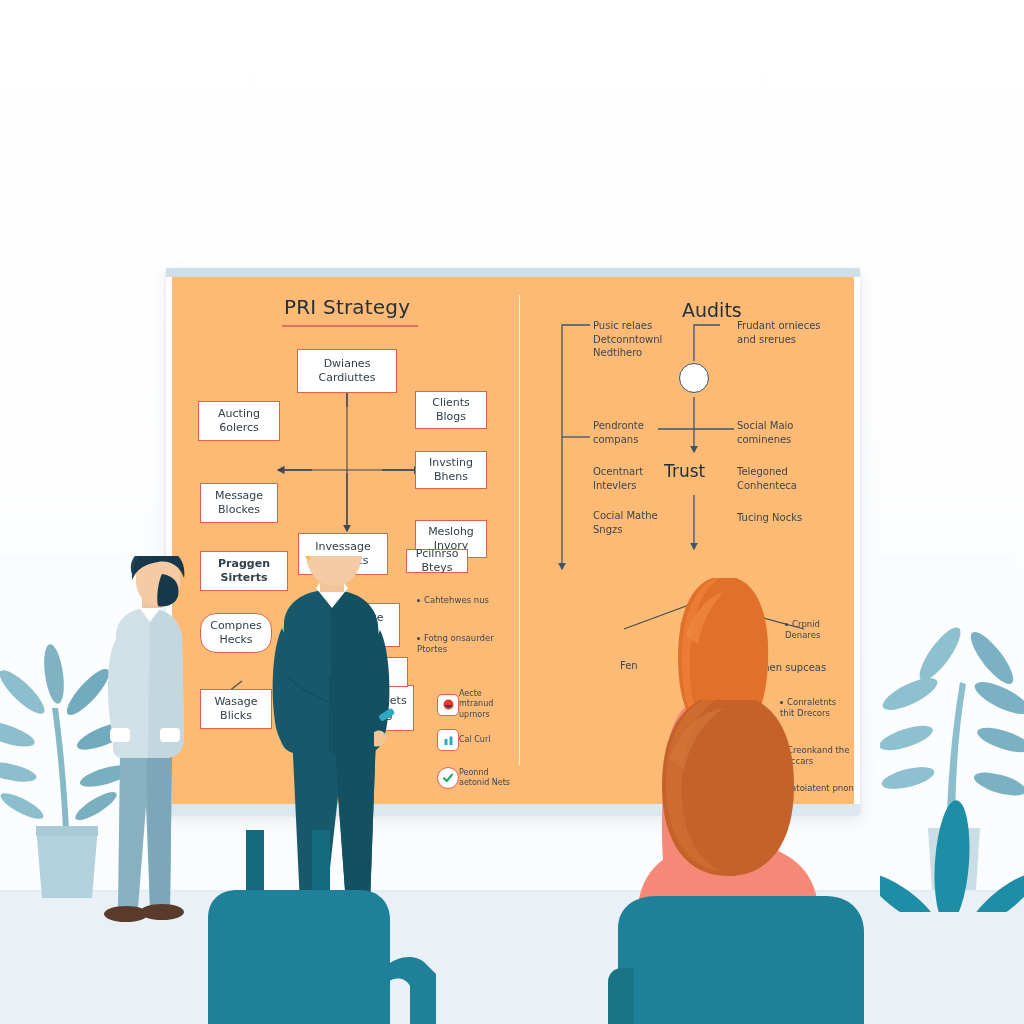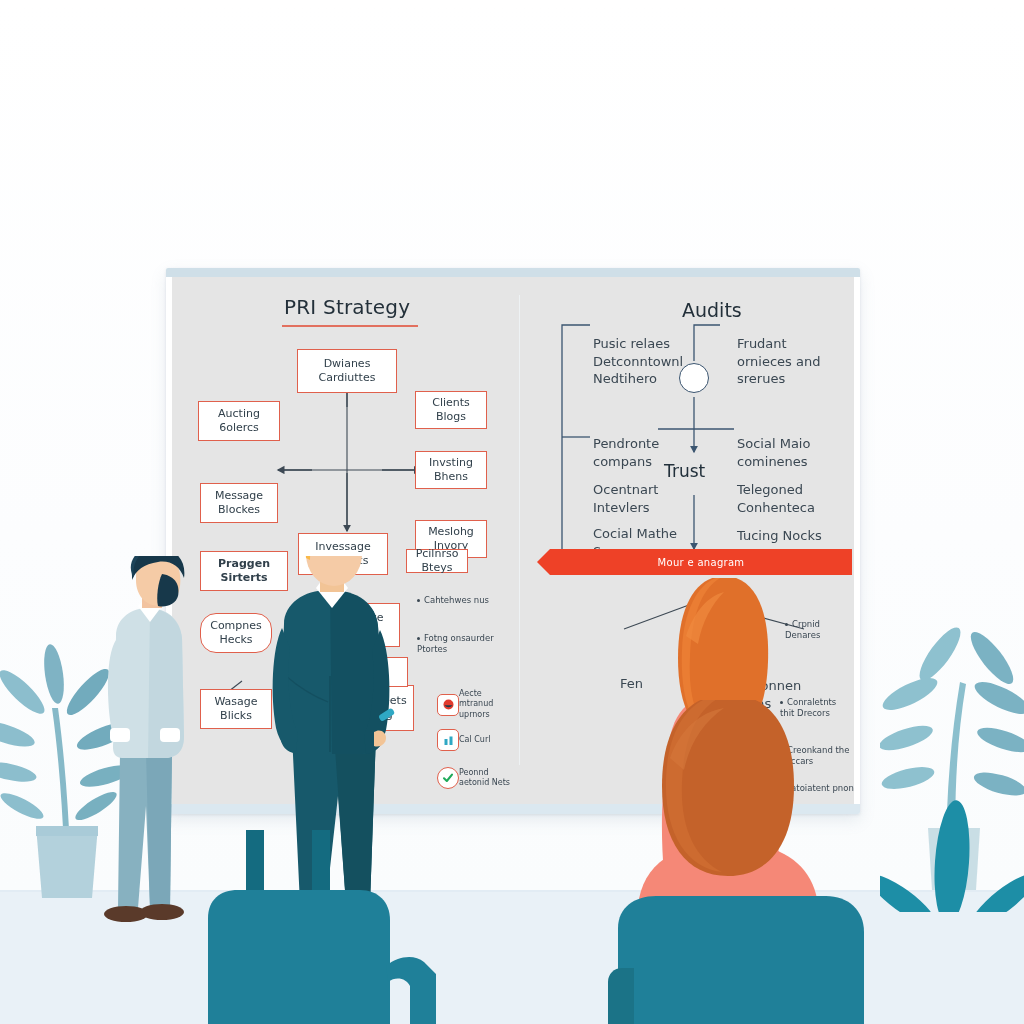--- a/index.html
+++ b/index.html
@@ -21,21 +21,21 @@
   
   .board{position:absolute;left:166px;top:268px;width:694px;height:546px;}
   .board-frame{position:absolute;inset:0;background:#ffffff;
                border-radius:2px;
                box-shadow:0 6px 16px rgba(120,140,160,.16), 0 1px 3px rgba(120,140,160,.18);}
   .board-top-rail{position:absolute;left:0;top:0;width:100%;height:9px;
                   background:#cfdfe8;border-radius:2px 2px 0 0;}
   .board-bottom-rail{position:absolute;left:0;bottom:0;width:100%;height:10px;
                      background:#dbe8f0;border-radius:0 0 2px 2px;}
   .board-surface{position:absolute;left:6px;top:9px;right:6px;bottom:10px;
-                 background:#e5e5e5;overflow:hidden;}
+                 background:#fdba74;overflow:hidden;}
   .board-divider{position:absolute;left:347px;top:18px;width:1px;height:470px;
                  background:#eef2f4;}
 
   .panel-title{position:absolute;font-size:20px;font-weight:400;color:#23303a;
                letter-spacing:.2px;white-space:nowrap;}
   .title-rule{position:absolute;height:2px;background:#e2705f;}
 
   
   .rbox{position:absolute;border:1.6px solid #e0604c;background:#ffffff;
         display:flex;align-items:center;justify-content:center;text-align:center;
@@ -51,21 +51,21 @@
              vertical-align:middle;margin-right:4px;}
 
   
   .iconrow{position:absolute;display:flex;align-items:center;gap:0;}
   .ic{width:22px;height:22px;border:1.5px solid #e0604c;border-radius:5px;
       display:flex;align-items:center;justify-content:center;box-sizing:border-box;background:#fff;}
   .ic.circ{border-radius:50%;border-color:#e0604c;}
   .ictext{font-size:8px;line-height:1.3;color:#3a4752;width:52px;}
 
   
-  .rlab{position:absolute;font-size:13px;line-height:1.35;color:#3a4752;width:86px;margin-top:16px;}
+  .rlab{position:absolute;font-size:10px;line-height:1.35;color:#3a4752;width:86px;}
 
   .trust{position:absolute;font-size:17px;color:#22303b;white-space:nowrap;}
   .audits-title{position:absolute;font-size:19px;color:#23303a;white-space:nowrap;}
 
   .circle-node{position:absolute;width:30px;height:30px;border:1.5px solid #3b5570;
                border-radius:50%;box-sizing:border-box;background:#fff;}
 
   
   .banner{position:absolute;height:26px;background:#ee4127;display:flex;
           align-items:center;justify-content:center;color:#fff;font-size:10px;
@@ -274,23 +274,20 @@
       <div class="rlab" style="left:421px;top:42px;">Pusic relaes Detconntownl Nedtihero</div>
       <div class="rlab" style="left:421px;top:142px;">Pendronte compans</div>
       <div class="rlab" style="left:421px;top:188px;">Ocentnart Intevlers</div>
       <div class="rlab" style="left:421px;top:232px;">Cocial Mathe Sngzs</div>
 
       <div class="rlab" style="left:565px;top:42px;">Frudant ornieces and srerues</div>
       <div class="rlab" style="left:565px;top:142px;">Social Maio cominenes</div>
       <div class="rlab" style="left:565px;top:188px;">Telegoned Conhenteca</div>
       <div class="rlab" style="left:565px;top:234px;">Tucing Nocks</div>
 
-      <div class="banner" style="left:378px;top:272px;width:302px;">
-        <span>Mour e anagram</span>
-      </div>
 
 
       <div class="rlab" style="left:508px;top:342px;width:50px;">urrgee blag</div>
       <div class="rlab" style="left:448px;top:382px;width:30px;">Fen</div>
 
       <div class="bul" style="left:613px;top:342px;width:66px;">
         <b class="dot"></b><span>Crpnid Denares</span>
       </div>
       <div class="rlab" style="left:546px;top:384px;width:140px;">tanpatonnen supceas</div>
       <div class="bul" style="left:608px;top:420px;width:72px;">

